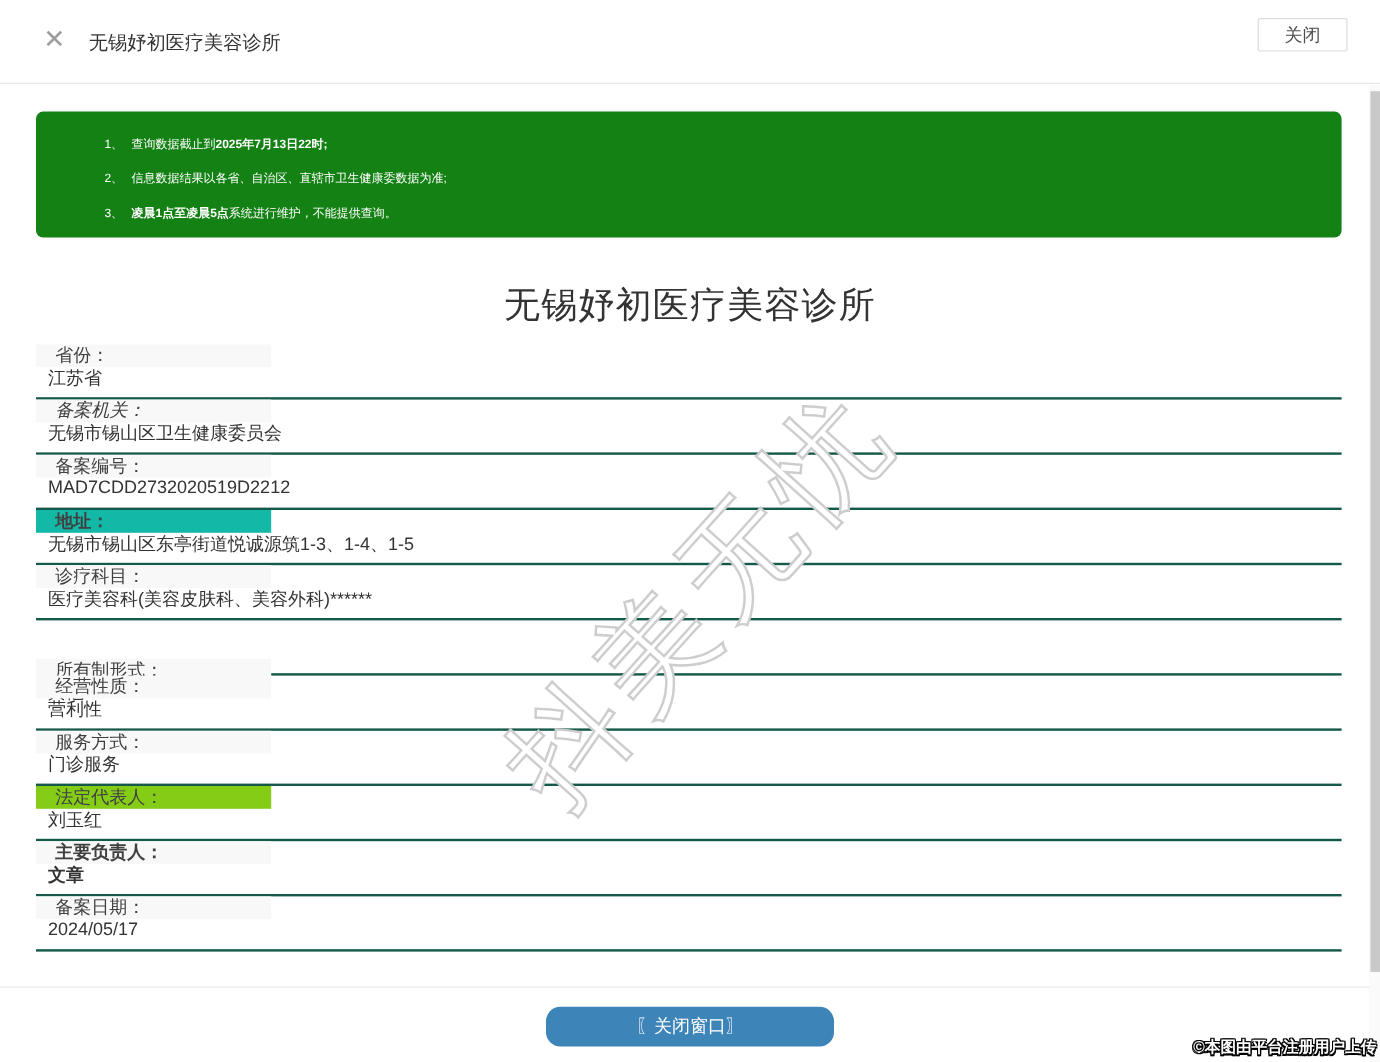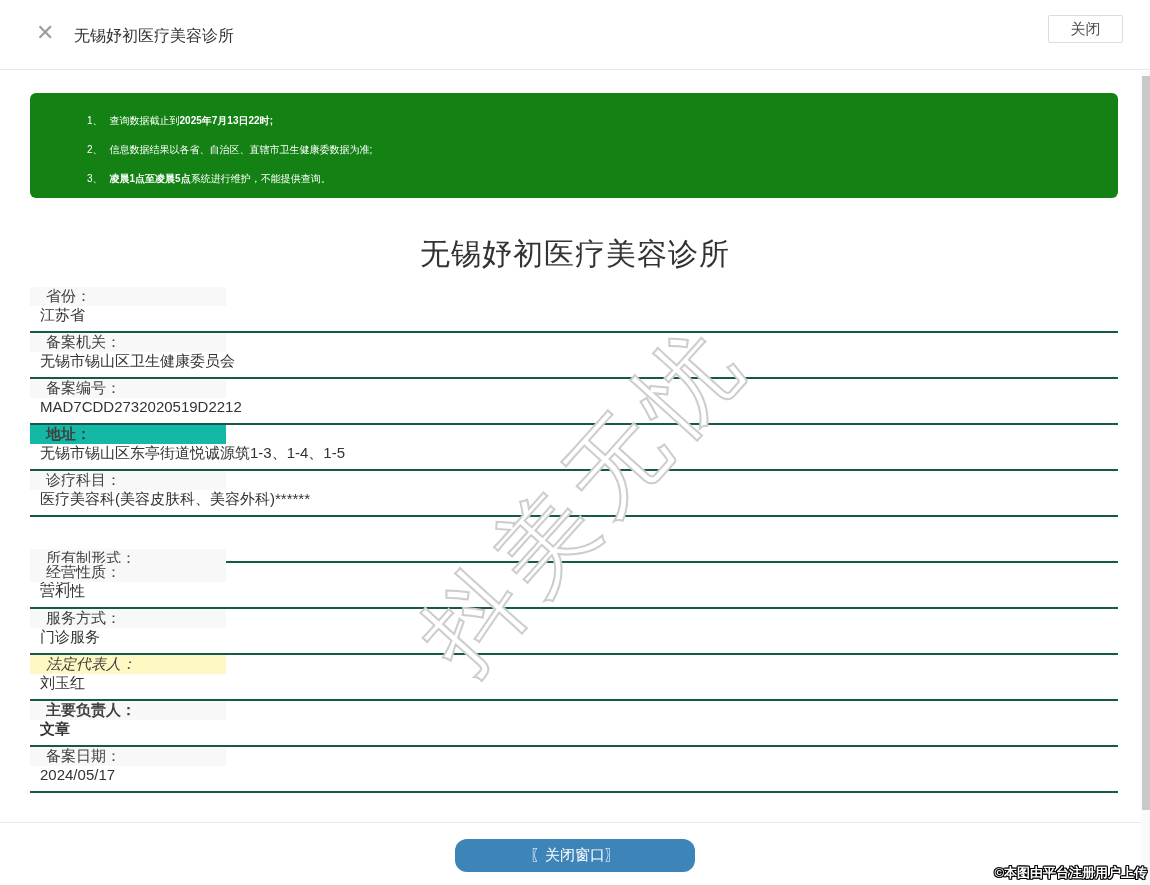--- a/index.html
+++ b/index.html
@@ -106,21 +106,21 @@
   </div>
 
 <div class="page-title">无锡妤初医疗美容诊所</div>
 
 <div class="info-table">
     <div class="info-row" style="border-bottom-color: rgb(21, 89, 75);">
       <div class="label" style="background: rgb(248, 248, 248);">省份：</div>
       <div class="value">江苏省</div>
     </div>
     <div class="info-row" style="border-bottom-color: rgb(21, 89, 75);">
-      <div class="label" style="background: rgb(248, 248, 248);">备案机关：</div>
+      <div class="label" style="background: rgb(248, 248, 248); font-style: italic;">备案机关：</div>
       <div class="value">无锡市锡山区卫生健康委员会</div>
     </div>
     <div class="info-row" style="border-bottom-color: rgb(21, 89, 75);">
       <div class="label" style="background: rgb(248, 248, 248);">备案编号：</div>
       <div class="value">MAD7CDD2732020519D2212</div>
     </div>
     <div class="info-row" style="border-bottom-color: rgb(21, 89, 75);">
       <div class="label" style="background: #14b8a6; font-weight: bold;">地址：</div>
       <div class="value">无锡市锡山区东亭街道悦诚源筑1-3、1-4、1-5</div>
     </div>
@@ -134,21 +134,21 @@
     </div>
     <div class="info-row" style="border-bottom-color: rgb(21, 89, 75);">
       <div class="label" style="background: rgb(248, 248, 248);">经营性质：</div>
       <div class="value">营利性</div>
     </div>
     <div class="info-row" style="border-bottom-color: rgb(21, 89, 75);">
       <div class="label" style="background: rgb(248, 248, 248);">服务方式：</div>
       <div class="value">门诊服务</div>
     </div>
     <div class="info-row" style="border-bottom-color: rgb(21, 89, 75);">
-      <div class="label" style="background: #fef9c3; font-style: italic;">法定代表人：</div>
+      <div class="label" style="background: #84cc16;">法定代表人：</div>
       <div class="value">刘玉红</div>
     </div>
     <div class="info-row" style="border-bottom-color: rgb(21, 89, 75); font-weight: bold;">
       <div class="label" style="background: rgb(248, 248, 248);">主要负责人：</div>
       <div class="value">文章</div>
     </div>
     <div class="info-row" style="border-bottom-color: rgb(21, 89, 75);">
       <div class="label" style="background: rgb(248, 248, 248);">备案日期：</div>
       <div class="value">2024/05/17</div>
     </div>

